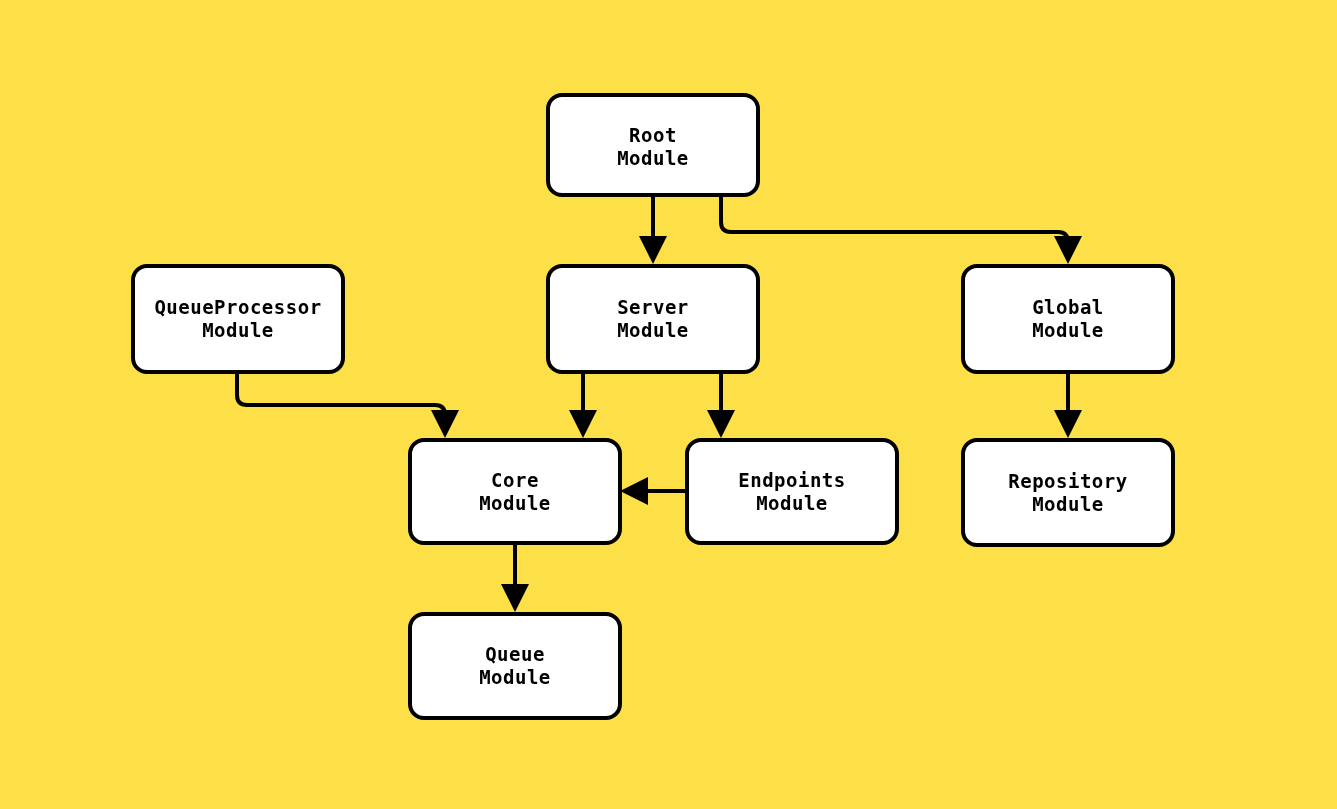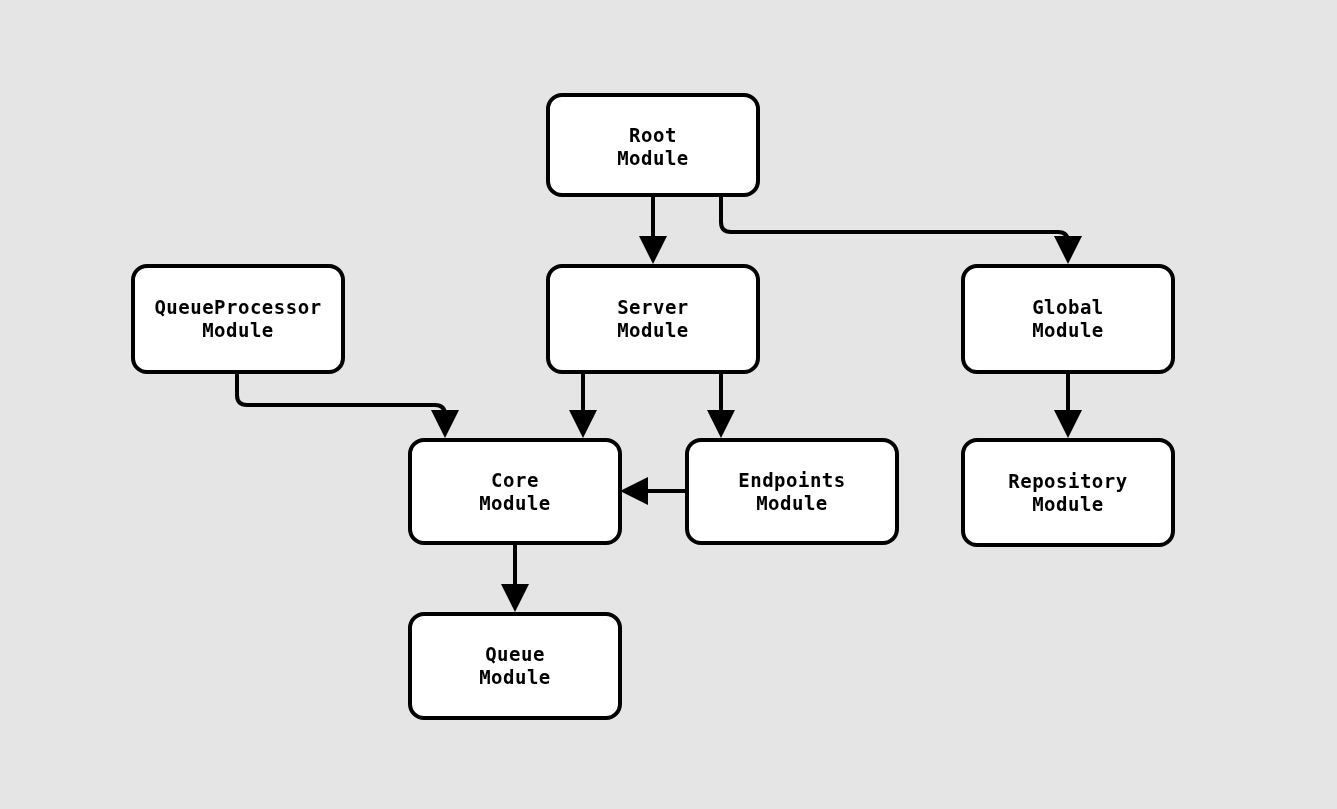--- a/index.html
+++ b/index.html
@@ -11,21 +11,21 @@
   body {
     width: 1337px;
     height: 809px;
     overflow: hidden;
     font-family: "DejaVu Sans Mono", "Liberation Mono", monospace;
   }
   #diagram-root {
     position: relative;
     width: 1337px;
     height: 809px;
-    background: #e5e5e5;
+    background: #fde047;
   }
   svg#diagram-svg {
     display: block;
     width: 1337px;
     height: 809px;
   }
   .node-box {
     fill: #ffffff;
     stroke: #000000;
     stroke-width: 4;

